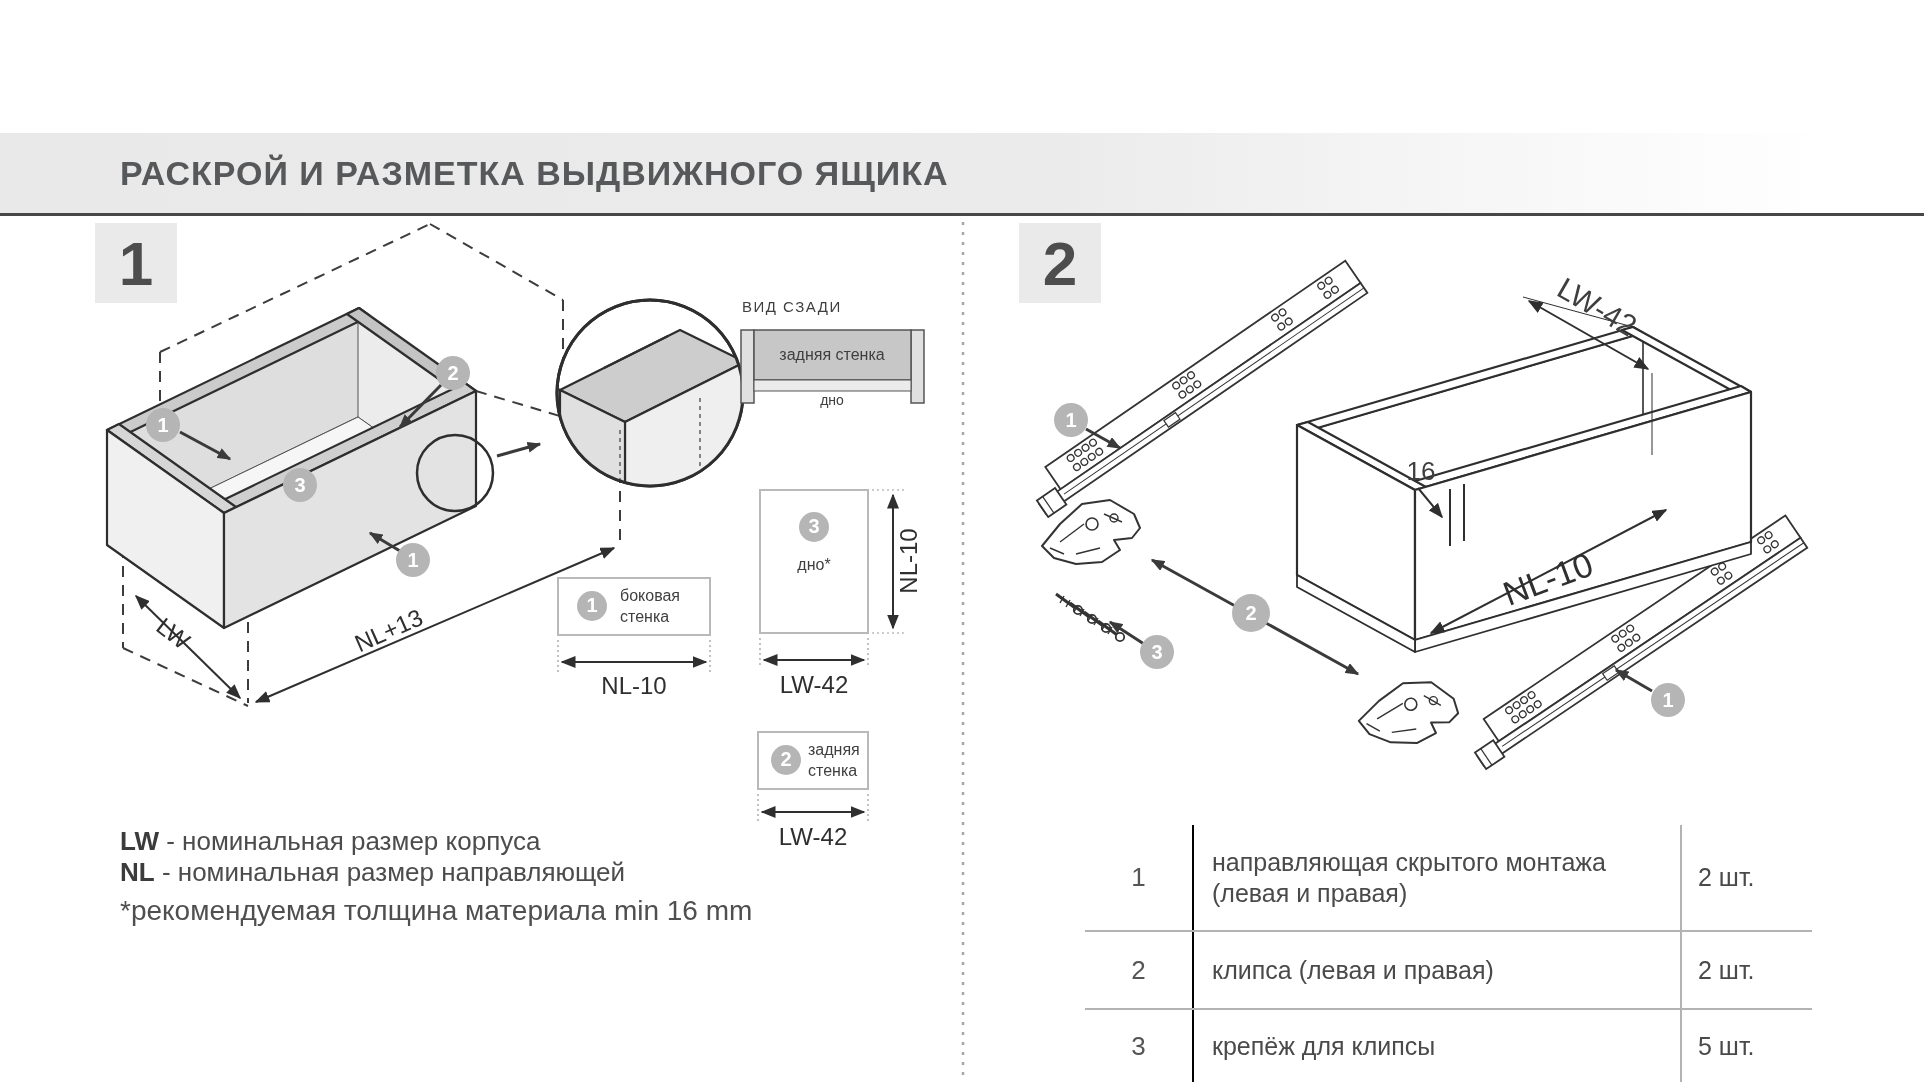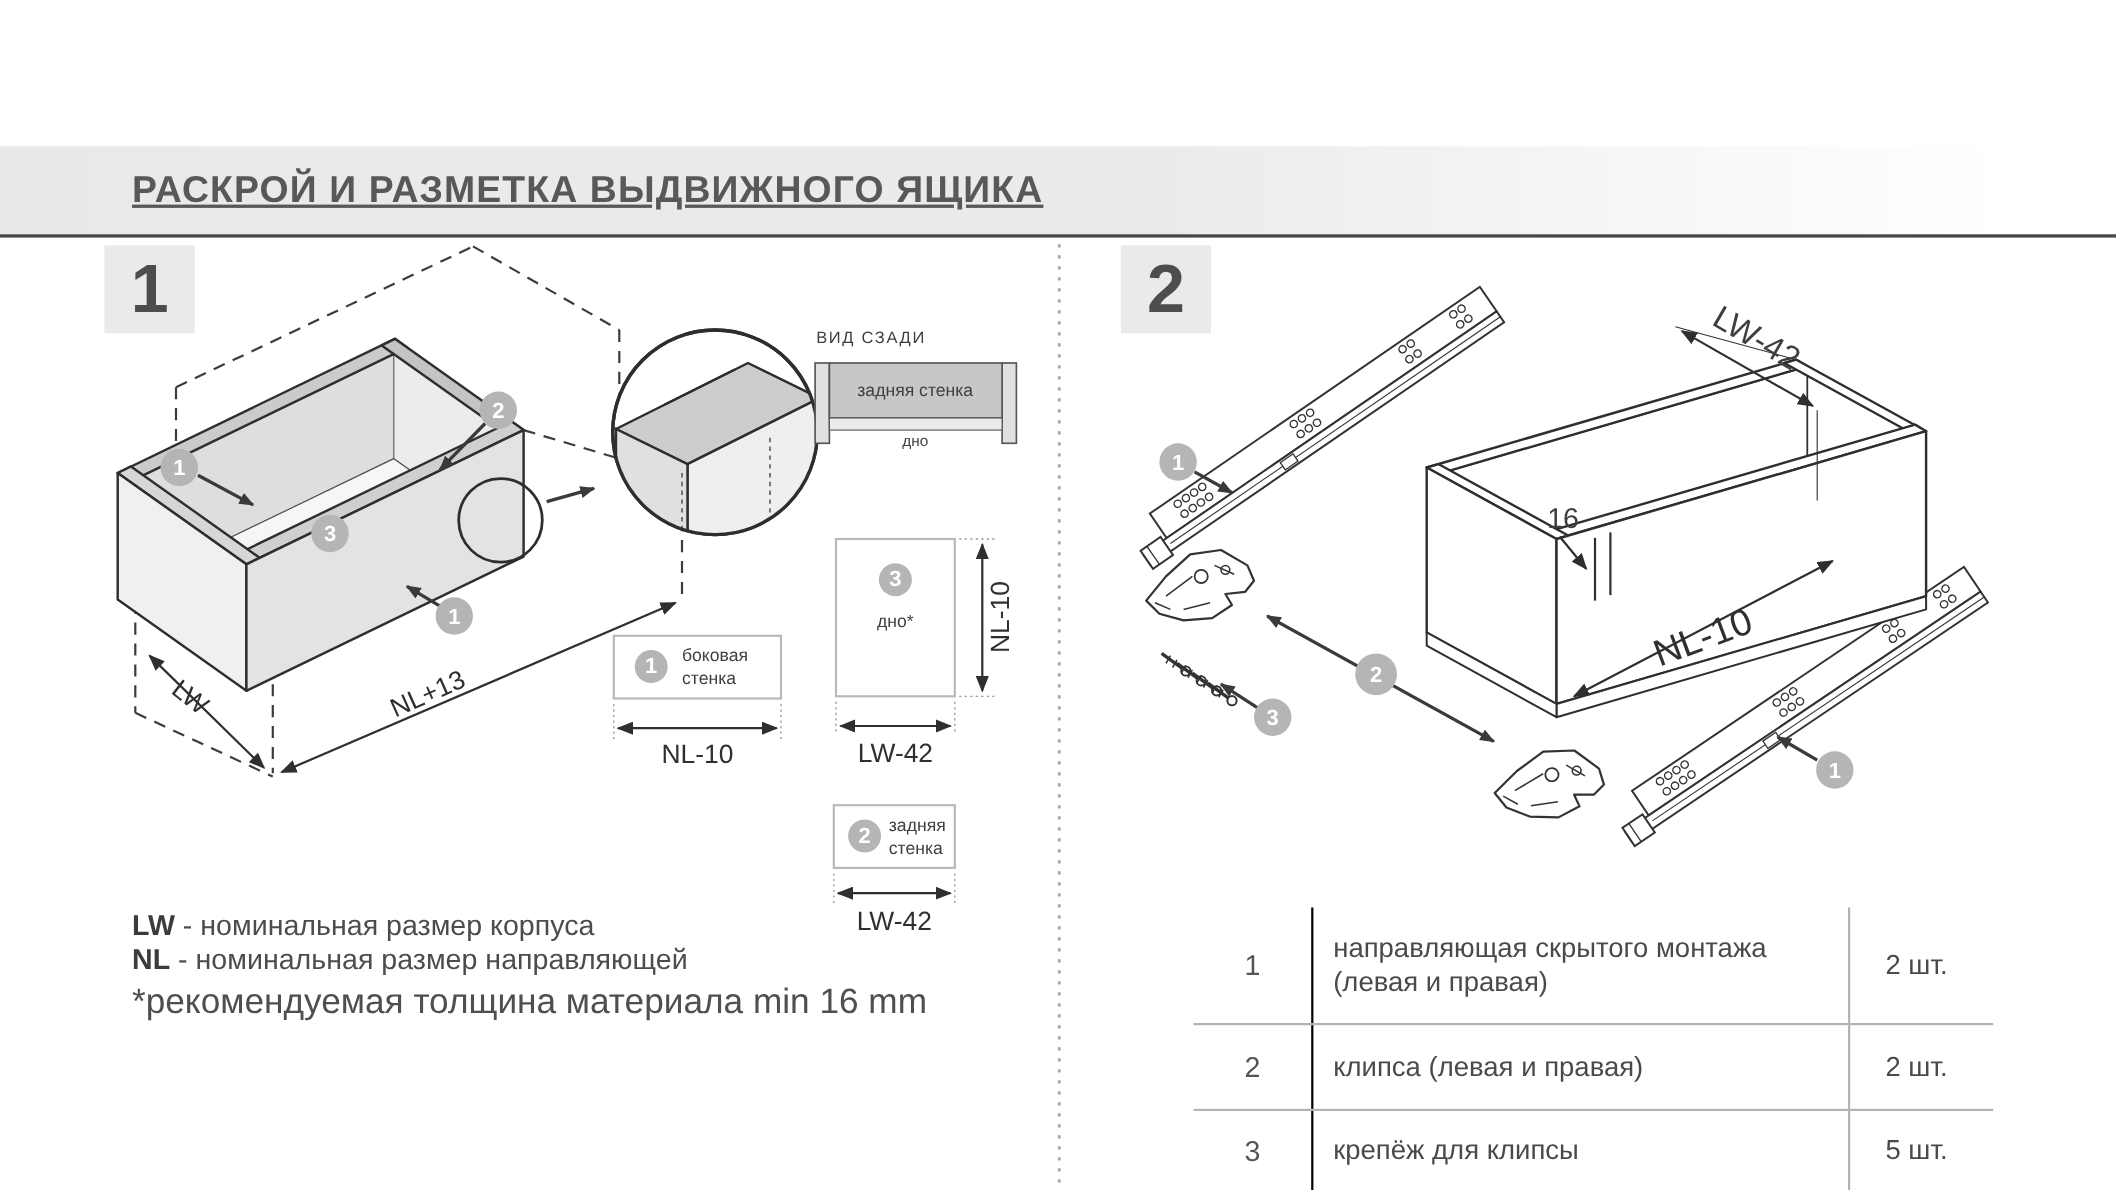--- a/index.html
+++ b/index.html
@@ -1,36 +1,36 @@
 <!DOCTYPE html>
 <html><head>
 <meta charset="utf-8">
 <style>
   html,body{margin:0;padding:0;background:#fff;}
   #app{position:relative;width:1924px;height:1082px;background:#fff;overflow:hidden;
        font-family:"Liberation Sans",sans-serif;color:#4a4a4a;}
   .titlebar{position:absolute;left:0;top:133px;width:1924px;height:80px;
     background:linear-gradient(to right,#e9e9e9 0%,#ebebeb 55%,#f7f7f7 78%,#ffffff 95%);
     border-bottom:3px solid #474747;display:flex;align-items:center;}
-  .titlebar h1{margin:0 4px 0 120px;font-size:34px;font-weight:700;color:#57585a;letter-spacing:1px;text-decoration:underline;}
+  .titlebar h1{margin:0 4px 0 120px;font-size:34px;font-weight:700;color:#57585a;letter-spacing:1px;}
   .secnum{position:absolute;width:82px;height:80px;background:#eaeaea;display:flex;
     align-items:center;justify-content:center;font-size:62px;font-weight:800;color:#4d4d4d;}
   #sec1num{left:95px;top:223px;}
   #sec2num{left:1019px;top:223px;}
   svg{position:absolute;left:0;top:0;}
   .legend{position:absolute;left:120px;top:826px;font-size:26px;color:#4c4c4c;line-height:31px;}
   .legend b{color:#3b3b3b;}
-  .legend .note{font-size:32px;margin-top:7px;color:#4f4f4f;}
+  .legend .note{font-size:28px;margin-top:7px;color:#4f4f4f;}
   .parts{position:absolute;left:1085px;top:825px;width:727px;}
   .prow{display:flex;align-items:center;}
   .prow + .prow{border-top:2px solid #b3b3b3;}
   .pnum{width:107px;text-align:center;font-size:26px;color:#555;flex:none;}
   .pname{width:490px;flex:none;border-left:2px solid #000000;border-right:2px solid #b3b3b3;
     padding:10px 18px;box-sizing:border-box;font-size:25px;line-height:31px;color:#4a4a4a;}
-  .pqty{flex:1;padding-left:32px;font-size:25px;color:#4a4a4a;}
+  .pqty{flex:1;padding-left:16px;font-size:25px;color:#4a4a4a;}
   .r1 .pname{min-height:105px;display:flex;align-items:center;}
   .r2 .pname{min-height:76px;display:flex;align-items:center;}
   .r3 .pname{min-height:72px;display:flex;align-items:center;text-align:right;}
   text{font-family:"Liberation Sans",sans-serif;fill:#3f3f3f;}
   .mnum{fill:#fff;font-size:20px;font-weight:700;}
   .dim{font-size:24px;fill:#2f2f2f;}
   .dimbig{font-size:34px;fill:#2f2f2f;}
   .plabel{font-size:16px;fill:#3f3f3f;}
 </style>
 </head>

